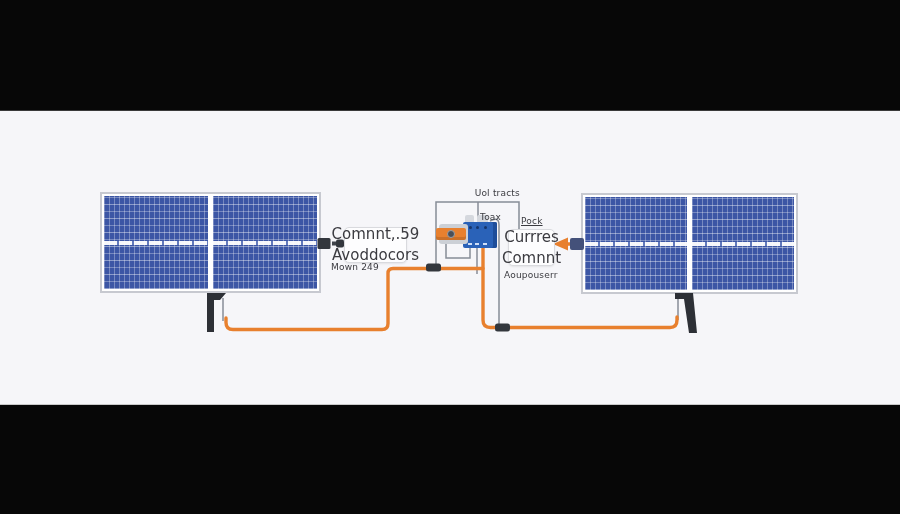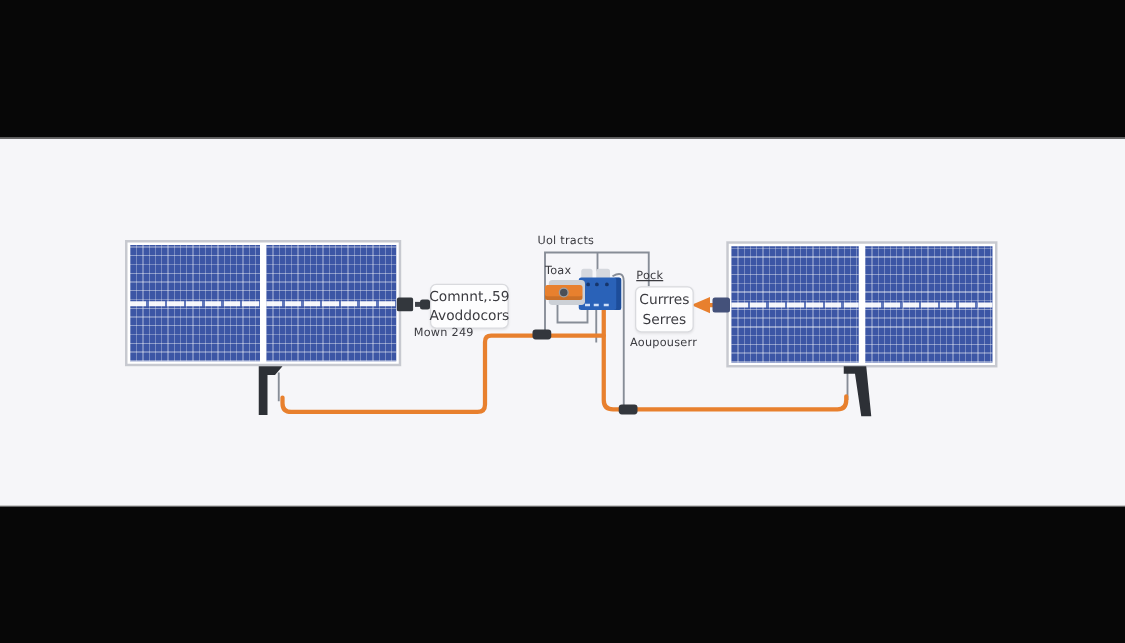--- a/index.html
+++ b/index.html
@@ -60,29 +60,29 @@
   }
   .dc-connector .pin{
     position:absolute;left:11px;top:2px;width:8px;height:8px;border-radius:50%;
     background:#4b4f57;border:1px solid #9aa0a8;box-sizing:border-box;
   }
   
   .callout{
     position:absolute;background:#fdfdfe;border:1px solid var(--callout-border,#d9dade);
     border-radius:5px;box-shadow:0 1px 2px rgba(0,0,0,.08);
     display:flex;flex-direction:column;align-items:center;justify-content:center;
-    font-size:11px;line-height:1.4;color:var(--text,#3b3b40);text-align:center;
+    font-size:15px;line-height:1.4;color:var(--text,#3b3b40);text-align:center;
   }
   .callout-left{left:344px;top:227px;width:61px;height:34px;}
   .callout-right{left:508px;top:229px;width:45px;height:35px;justify-content:center;}
   
   .lbl{position:absolute;font-size:9px;color:var(--text,#3b3b40);letter-spacing:.2px;white-space:nowrap;}
-  .lbl-top{left:430px;top:188px;width:90px;text-align:left;}
-  .lbl-toax{left:436px;top:212px;}
-  .lbl-pock{left:509px;top:216px;text-decoration:underline;}
+  .lbl-top{left:430px;top:188px;width:90px;text-align:right;}
+  .lbl-toax{left:436px;top:212px;padding-left:44px;}
+  .lbl-pock{left:521px;top:216px;text-decoration:underline;}
   .lbl-mown{left:331px;top:262px;}
   .lbl-aoup{left:504px;top:270px;}
 </style>
 </head>
 <body>
 
 <div class="stage">
 
   <div class="canvas">
 
@@ -150,21 +150,21 @@
   <div class="dc-connector">
     <div class="pin"></div>
   </div>
 
   <div class="callout callout-left">
     <span>Comnnt,.59</span>
     <span>Avoddocors</span>
   </div>
   <div class="callout callout-right">
     <span>Currres</span>
-    <span>Serres</span>
+    <span>Comnnt</span>
   </div>
 
   <div class="lbl lbl-top">Uol tracts</div>
   <div class="lbl lbl-toax">Toax</div>
   <div class="lbl lbl-pock">Pock</div>
   <div class="lbl lbl-mown">Mown 249</div>
   <div class="lbl lbl-aoup">Aoupouserr</div>
 
 </div>
 

